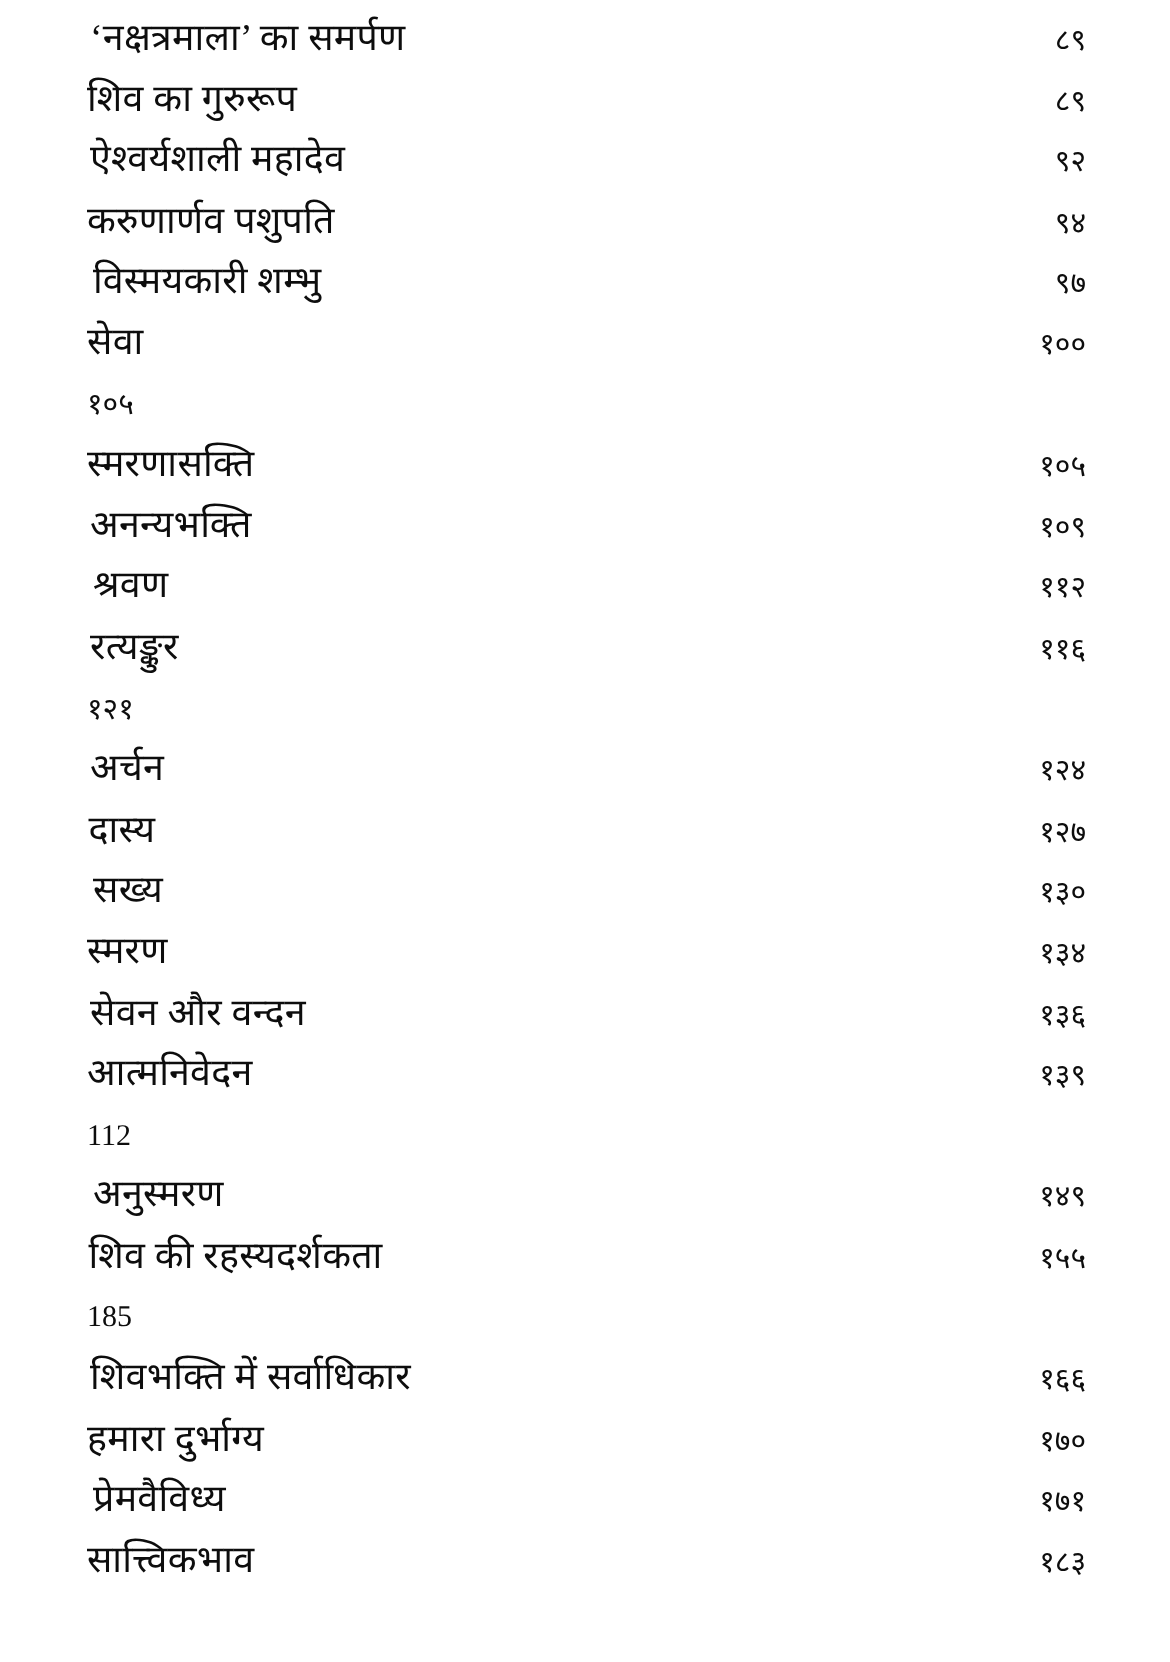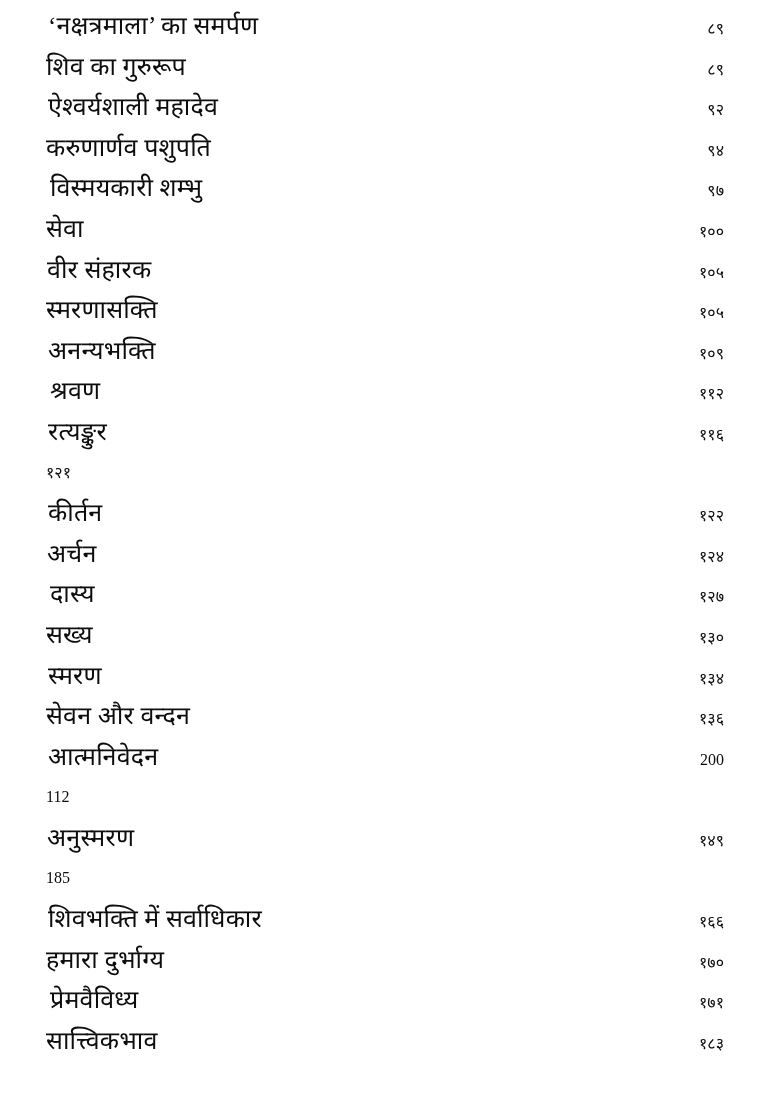--- a/index.html
+++ b/index.html
@@ -12,21 +12,21 @@
     height: 1108px;
     font-family: "Liberation Serif", "DejaVu Serif", serif;
     color: #111111;
     overflow: hidden;
   }
   .page {
     position: relative;
     width: 780px;
     height: 1108px;
     box-sizing: border-box;
-    padding: 6px 52px 6px 46px;
+    padding: 6px 52px 6px 58px;
   }
   .toc-list {
     list-style: none;
     margin: 0;
     padding: 0;
   }
   .toc-row {
     display: flex;
     align-items: baseline;
     justify-content: space-between;
@@ -34,21 +34,21 @@
     line-height: 40.6px;
     white-space: nowrap;
   }
   .toc-title {
     font-size: 25px;
     letter-spacing: 0.2px;
     color: #0d0d0d;
     font-weight: 500;
   }
   .toc-page {
-    font-size: 16px;
+    font-size: 20px;
     color: #0d0d0d;
     font-weight: 500;
     padding-right: 4px;
   }
   
   .toc-row:nth-child(odd) .toc-title { padding-left: 2px; }
   .toc-row:nth-child(5n) .toc-title { padding-left: 4px; }
   .toc-row:nth-child(7n) .toc-title { padding-left: 1px; }
 </style>
 </head>
@@ -74,45 +74,40 @@
     </li>
     <li class="toc-row">
       <span class="toc-title">विस्मयकारी शम्भु</span>
       <span class="toc-page">९७</span>
     </li>
     <li class="toc-row">
       <span class="toc-title">सेवा</span>
       <span class="toc-page">१००</span>
     </li>
     <li class="toc-row">
-      <span class="toc-title">वीर संहारक</span>
       <span class="toc-page">१०५</span>
     </li>
     <li class="toc-row">
       <span class="toc-title">स्मरणासक्ति</span>
       <span class="toc-page">१०५</span>
     </li>
     <li class="toc-row">
       <span class="toc-title">अनन्यभक्ति</span>
       <span class="toc-page">१०९</span>
     </li>
     <li class="toc-row">
       <span class="toc-title">श्रवण</span>
       <span class="toc-page">११२</span>
     </li>
     <li class="toc-row">
       <span class="toc-title">रत्यङ्कुर</span>
       <span class="toc-page">११६</span>
     </li>
     <li class="toc-row">
       <span class="toc-page">१२१</span>
-    </li>
-    <li class="toc-row">
-      <span class="toc-title">कीर्तन</span>
-      <span class="toc-page">१२२</span>
     </li>
     <li class="toc-row">
       <span class="toc-title">अर्चन</span>
       <span class="toc-page">१२४</span>
     </li>
     <li class="toc-row">
       <span class="toc-title">दास्य</span>
       <span class="toc-page">१२७</span>
     </li>
     <li class="toc-row">
@@ -122,28 +117,32 @@
     <li class="toc-row">
       <span class="toc-title">स्मरण</span>
       <span class="toc-page">१३४</span>
     </li>
     <li class="toc-row">
       <span class="toc-title">सेवन और वन्दन</span>
       <span class="toc-page">१३६</span>
     </li>
     <li class="toc-row">
       <span class="toc-title">आत्मनिवेदन</span>
-      <span class="toc-page">200</span>
+      <span class="toc-page">१३९</span>
     </li>
     <li class="toc-row">
       <span class="toc-page">112</span>
     </li>
     <li class="toc-row">
       <span class="toc-title">अनुस्मरण</span>
       <span class="toc-page">१४९</span>
+    </li>
+    <li class="toc-row">
+      <span class="toc-title">शिव की रहस्यदर्शकता</span>
+      <span class="toc-page">१५५</span>
     </li>
     <li class="toc-row">
       <span class="toc-page">185</span>
     </li>
     <li class="toc-row">
       <span class="toc-title">शिवभक्ति में सर्वाधिकार</span>
       <span class="toc-page">१६६</span>
     </li>
     <li class="toc-row">
       <span class="toc-title">हमारा दुर्भाग्य</span>

